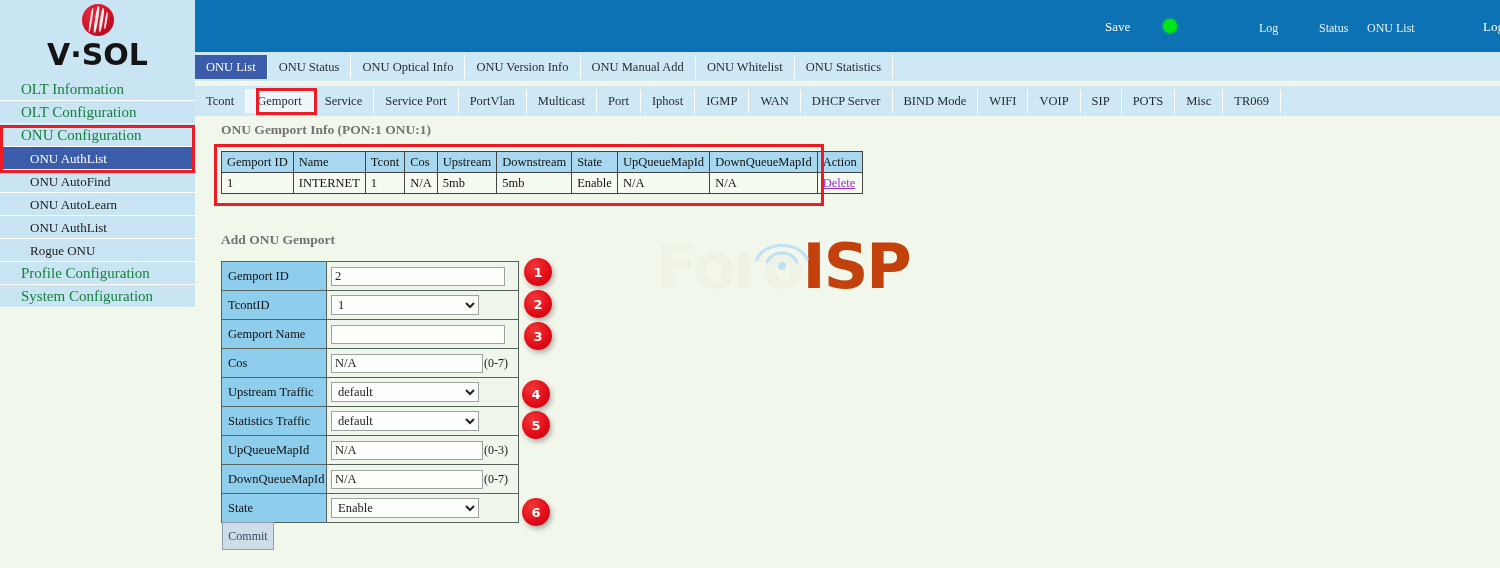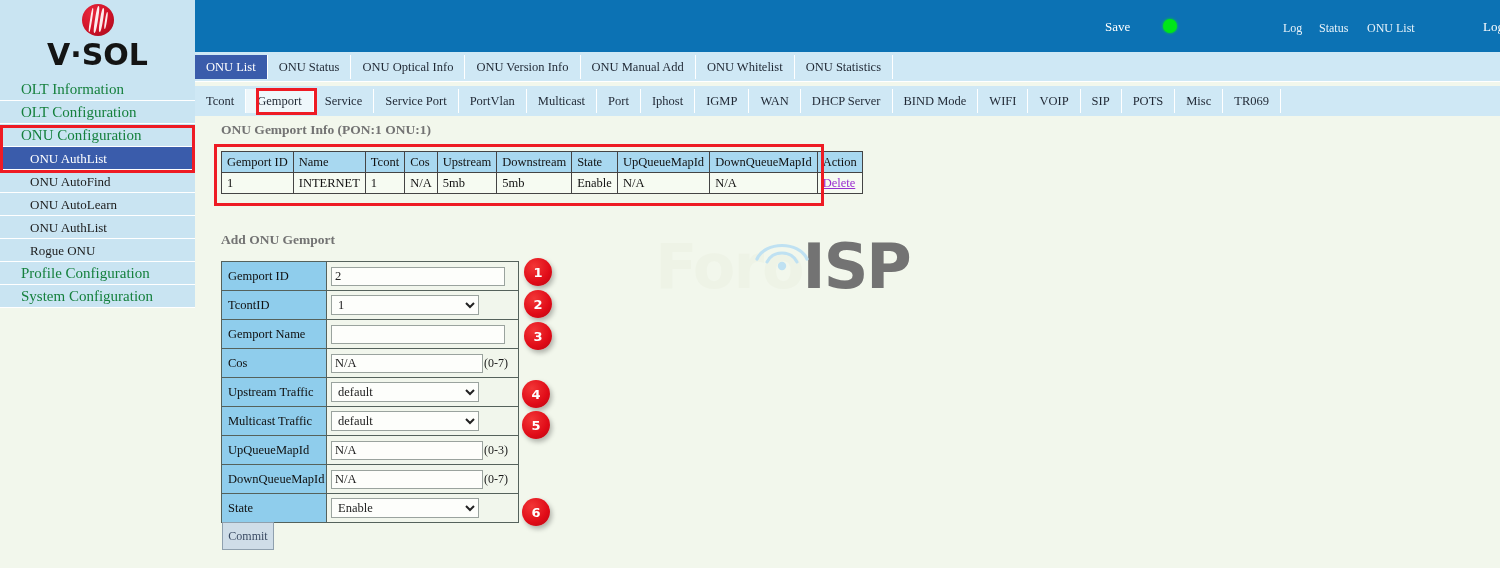--- a/index.html
+++ b/index.html
@@ -231,21 +231,21 @@
   #watermark {
     position: absolute; left: 460px; top: 120px;
     pointer-events: none; user-select: none;
     font-family: "DejaVu Sans", sans-serif;
     font-weight: bold; font-size: 62px;
     letter-spacing: -2px;
     line-height: 62px;
     z-index: 1;
   }
   #watermark .foro { color: #eef3e6; }
-  #watermark .isp  { color: #737373; }
+  #watermark .isp  { color: #c2410c; }
   #wm-wifi {
     position: absolute; left: 556px; top: 117px;
     z-index: 1; pointer-events: none;
   }
 </style>
 </head>
 <body>
 
 <div id="root">
 
@@ -272,21 +272,21 @@
         <div class="nav-top">Profile Configuration</div>
         <div class="nav-top">System Configuration</div>
       </div>
   </div>
 
   <div class="anno" style="left:0px; top:125px; width:195px; height:48px;"></div>
 
   <div id="header">
     <div class="save">Save</div>
     <div class="led"></div>
-    <div class="hlink" style="left:1088px;font-family:Liberation Serif, serif;">Log</div>
+    <div class="hlink" style="left:1064px;font-family:Liberation Serif, serif;">Log</div>
     <div class="hlink" style="left:1124px;">Status</div>
     <div class="hlink" style="left:1172px;">ONU List</div>
     <div class="logout">Logout</div>
   </div>
 
   <div id="tabrow1">
       <div class="tab active">ONU List</div>
       <div class="tab">ONU Status</div>
       <div class="tab">ONU Optical Info</div>
       <div class="tab">ONU Version Info</div>
@@ -391,21 +391,21 @@
             <input type="text" value="N/A" style=""><span class="hint">(0-7)</span>
           </td>
         </tr>
         <tr>
           <td class="lab">Upstream Traffic</td>
           <td class="fld">
             <select><option>default</option></select>
           </td>
         </tr>
         <tr>
-          <td class="lab">Multicast Traffic</td>
+          <td class="lab">Statistics Traffic</td>
           <td class="fld">
             <select><option>default</option></select>
           </td>
         </tr>
         <tr>
           <td class="lab">UpQueueMapId</td>
           <td class="fld">
             <input type="text" value="N/A" style=""><span class="hint">(0-3)</span>
           </td>
         </tr>

